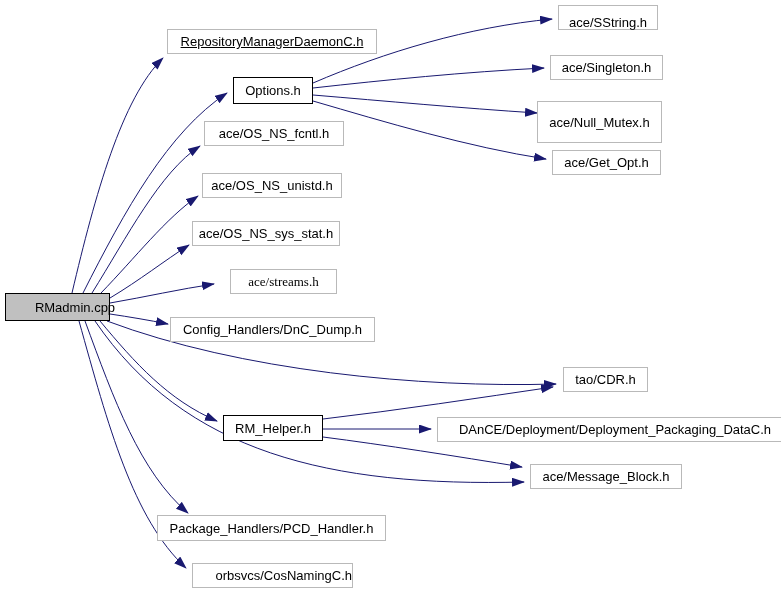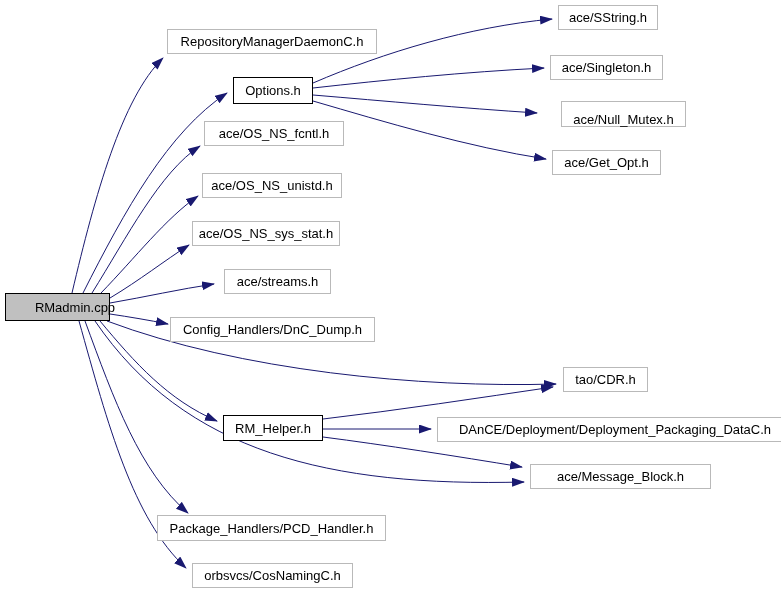--- a/index.html
+++ b/index.html
@@ -78,65 +78,65 @@
         <path d="M313,101 C385,122 468,147 546,159" class="edge-path" stroke="#191970" marker-end="url(#arrowhead)"></path>
         <path d="M323,419 C400,410 478,398 553,387" class="edge-path" stroke="#191970" marker-end="url(#arrowhead)"></path>
         <path d="M323,429 L431,429" class="edge-path" stroke="#191970" marker-end="url(#arrowhead)"></path>
         <path d="M323,437 C385,445 455,456 522,467" class="edge-path" stroke="#191970" marker-end="url(#arrowhead)"></path>
       </g>
   </svg>
   <div id="nodes">
       <div class="node source" style="left: 5px; top: 293px; width: 105px; height: 28px; padding-left: 35px;">
         <span>RMadmin.cpp</span>
       </div>
-      <div class="node plain" style="left: 167px; top: 29px; width: 210px; height: 25px;">
+      <div class="node plain" style="left: 167px; top: 29px; width: 210px; height: 25px; text-decoration: underline;">
         <span>RepositoryManagerDaemonC.h</span>
       </div>
       <div class="node documented" style="left: 233px; top: 77px; width: 80px; height: 27px;">
         <span>Options.h</span>
       </div>
       <div class="node plain" style="left: 204px; top: 115px; width: 140px; height: 25px; margin-top: 6px;">
         <span>ace/OS_NS_fcntl.h</span>
       </div>
       <div class="node plain" style="left: 202px; top: 173px; width: 140px; height: 25px; justify-content: center;">
         <span>ace/OS_NS_unistd.h</span>
       </div>
       <div class="node plain" style="left: 192px; top: 221px; width: 148px; height: 25px;">
         <span>ace/OS_NS_sys_stat.h</span>
       </div>
-      <div class="node plain" style="left: 224px; top: 269px; width: 107px; height: 25px;">
+      <div class="node plain" style="left: 230px; top: 269px; width: 107px; height: 25px; font-family: Liberation Serif, serif;">
         <span>ace/streams.h</span>
       </div>
       <div class="node plain" style="left: 170px; top: 317px; width: 205px; height: 25px;">
         <span>Config_Handlers/DnC_Dump.h</span>
       </div>
       <div class="node documented" style="left: 223px; top: 415px; width: 100px; height: 26px;">
         <span>RM_Helper.h</span>
       </div>
       <div class="node plain" style="left: 157px; top: 515px; width: 229px; height: 26px;">
         <span>Package_Handlers/PCD_Handler.h</span>
       </div>
-      <div class="node plain" style="left: 192px; top: 563px; width: 161px; height: 25px;">
+      <div class="node plain" style="left: 192px; top: 563px; width: 161px; height: 25px; justify-content: flex-end;">
         <span>orbsvcs/CosNamingC.h</span>
       </div>
-      <div class="node plain" style="left: 558px; top: 5px; width: 100px; height: 25px;">
+      <div class="node plain" style="left: 558px; top: 5px; width: 100px; height: 25px; align-items: flex-end;">
         <span>ace/SString.h</span>
       </div>
       <div class="node plain" style="left: 550px; top: 55px; width: 113px; height: 25px; text-align: center;">
         <span>ace/Singleton.h</span>
       </div>
-      <div class="node plain" style="left: 561px; top: 101px; width: 125px; height: 26px; align-items: flex-end;">
+      <div class="node plain" style="left: 537px; top: 101px; width: 125px; height: 42px;">
         <span>ace/Null_Mutex.h</span>
       </div>
       <div class="node plain" style="left: 552px; top: 150px; width: 109px; height: 25px;">
         <span>ace/Get_Opt.h</span>
       </div>
       <div class="node plain" style="left: 563px; top: 367px; width: 85px; height: 25px;">
         <span>tao/CDR.h</span>
       </div>
       <div class="node plain" style="left: 437px; top: 417px; width: 356px; height: 25px;">
         <span>DAnCE/Deployment/Deployment_Packaging_DataC.h</span>
       </div>
-      <div class="node plain" style="left: 530px; top: 464px; width: 181px; height: 25px;">
+      <div class="node plain" style="left: 530px; top: 464px; width: 152px; height: 25px;">
         <span>ace/Message_Block.h</span>
       </div>
     </div>
 </div>
 
 </body></html>

